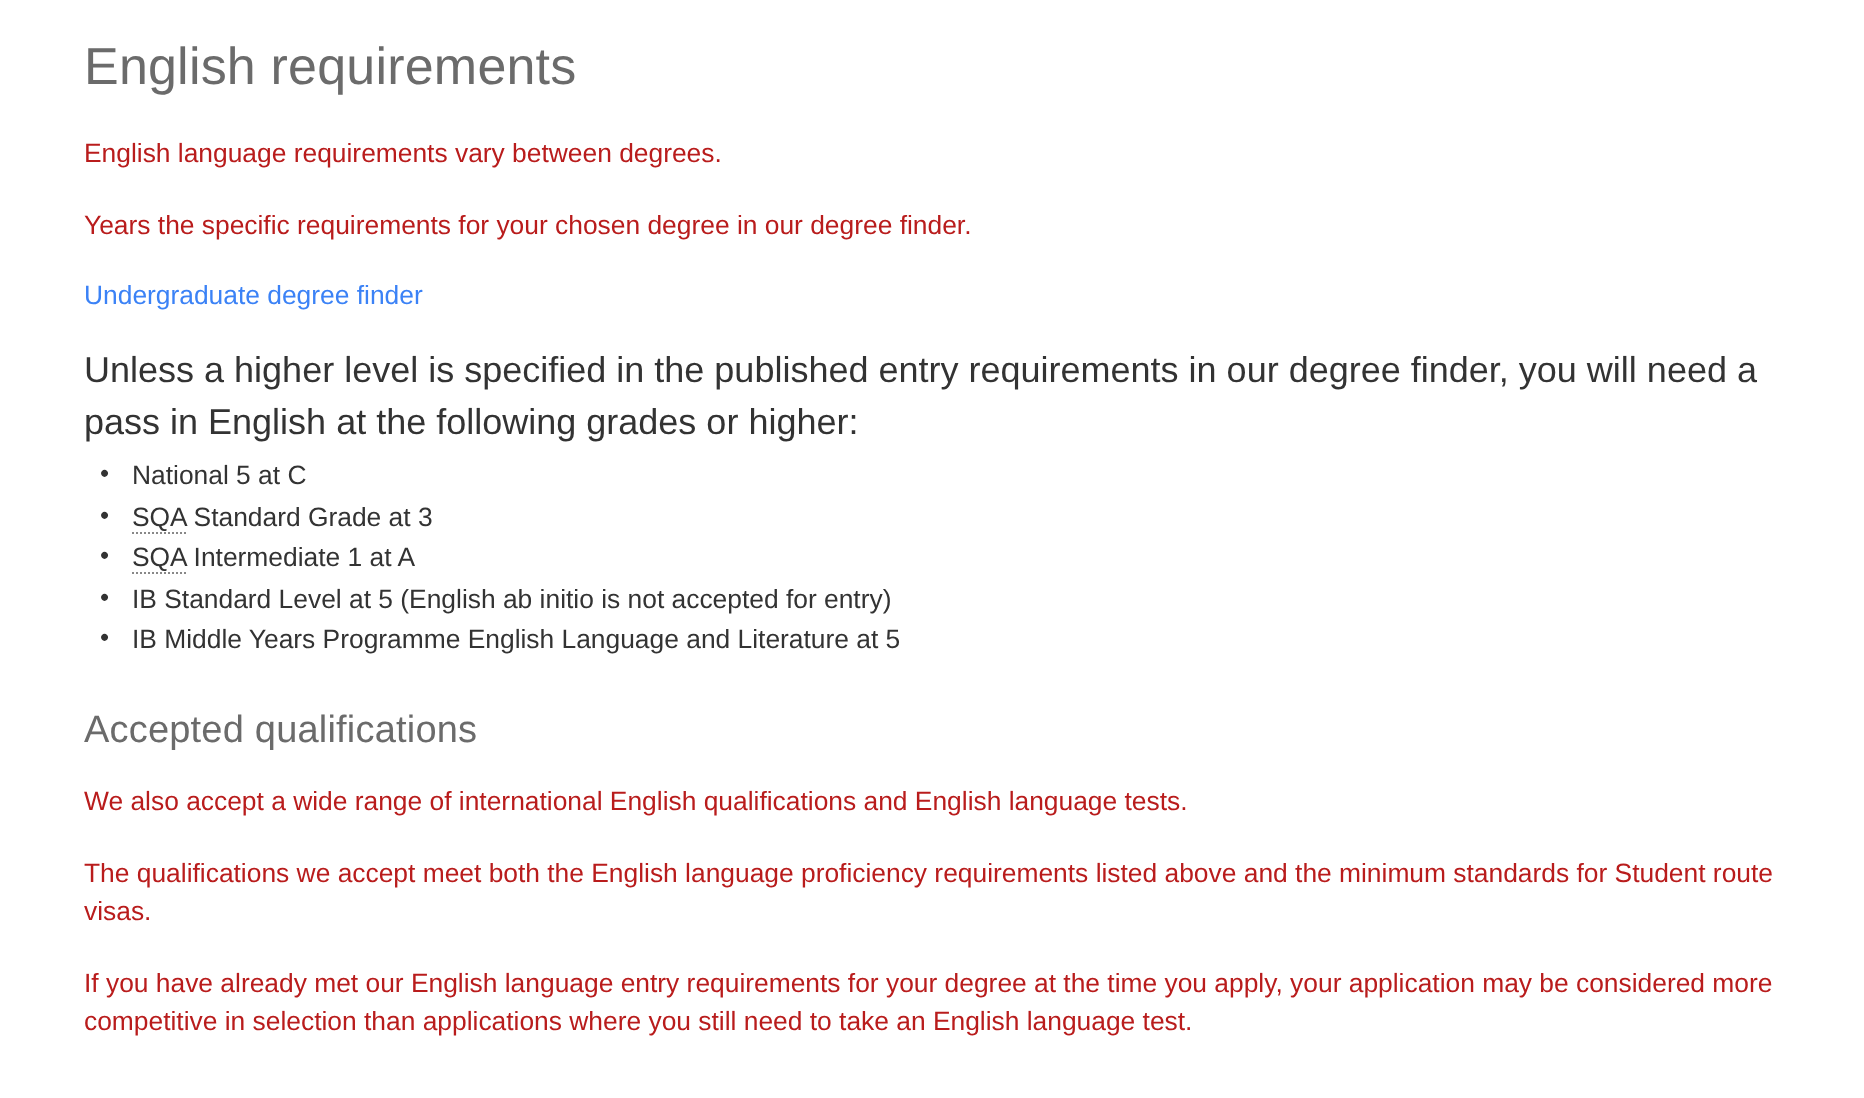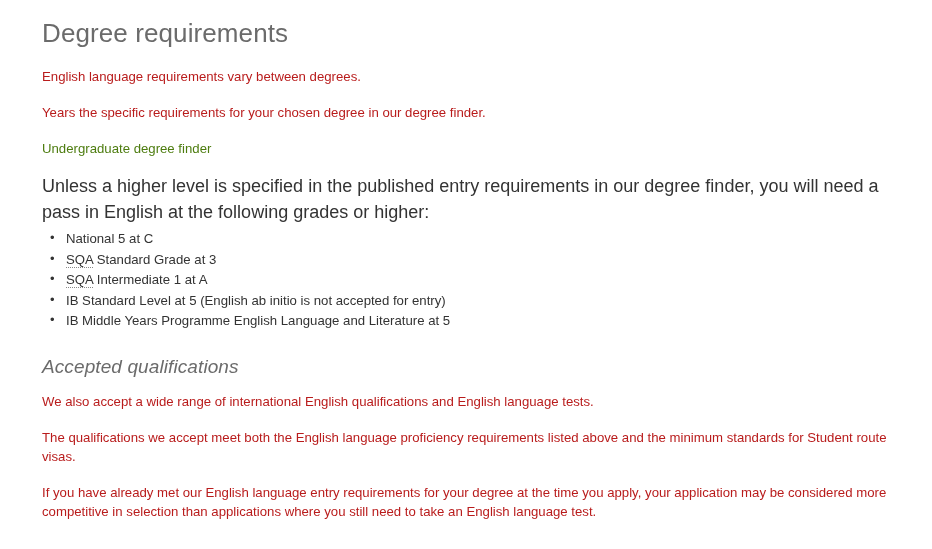--- a/index.html
+++ b/index.html
@@ -27,32 +27,31 @@
     color: #6b6b6b;
     margin: 6px 0 18px 0;
     letter-spacing: 0.1px;
   }
   h2.section-title {
     font-size: 19px;
     font-weight: normal;
     color: #6b6b6b;
     margin: 26px 0 14px 0;
     letter-spacing: 0.1px;
-    font-style: italic;
   }
   p.para {
     font-size: 13.2px;
     line-height: 1.45;
     margin: 0 0 17px 0;
     color: #b91c1c;
     max-width: 866px;
   }
   a.link {
     font-size: 13.2px;
-    color: #4d7c0f;
+    color: #3b82f6;
     text-decoration: none;
     display: inline-block;
     margin: 0 0 17px 0;
   }
   ul.grade-list {
     list-style: none;
     margin: 0 0 4px 0;
     padding: 0;
   }
   ul.grade-list li {
@@ -79,21 +78,21 @@
     line-height: 1.45;
     margin: 0 0 5px 0;
     color: #333333;
   }
 </style>
 </head>
 <body>
 
 <div class="page">
 
-  <h1 class="page-title">Degree requirements</h1>
+  <h1 class="page-title">English requirements</h1>
 
   <p class="para">English language requirements vary between degrees.</p>
   <p class="para">Years the specific requirements for your chosen degree in our degree finder.</p>
 
   <a class="link" href="#">Undergraduate degree finder</a>
 
   <div class="intro-line">Unless a higher level is specified in the published entry requirements in our degree finder, you will need a pass in English at the following grades or higher:</div>
 
   <ul class="grade-list">
     <li><span>National 5 at C</span></li>

